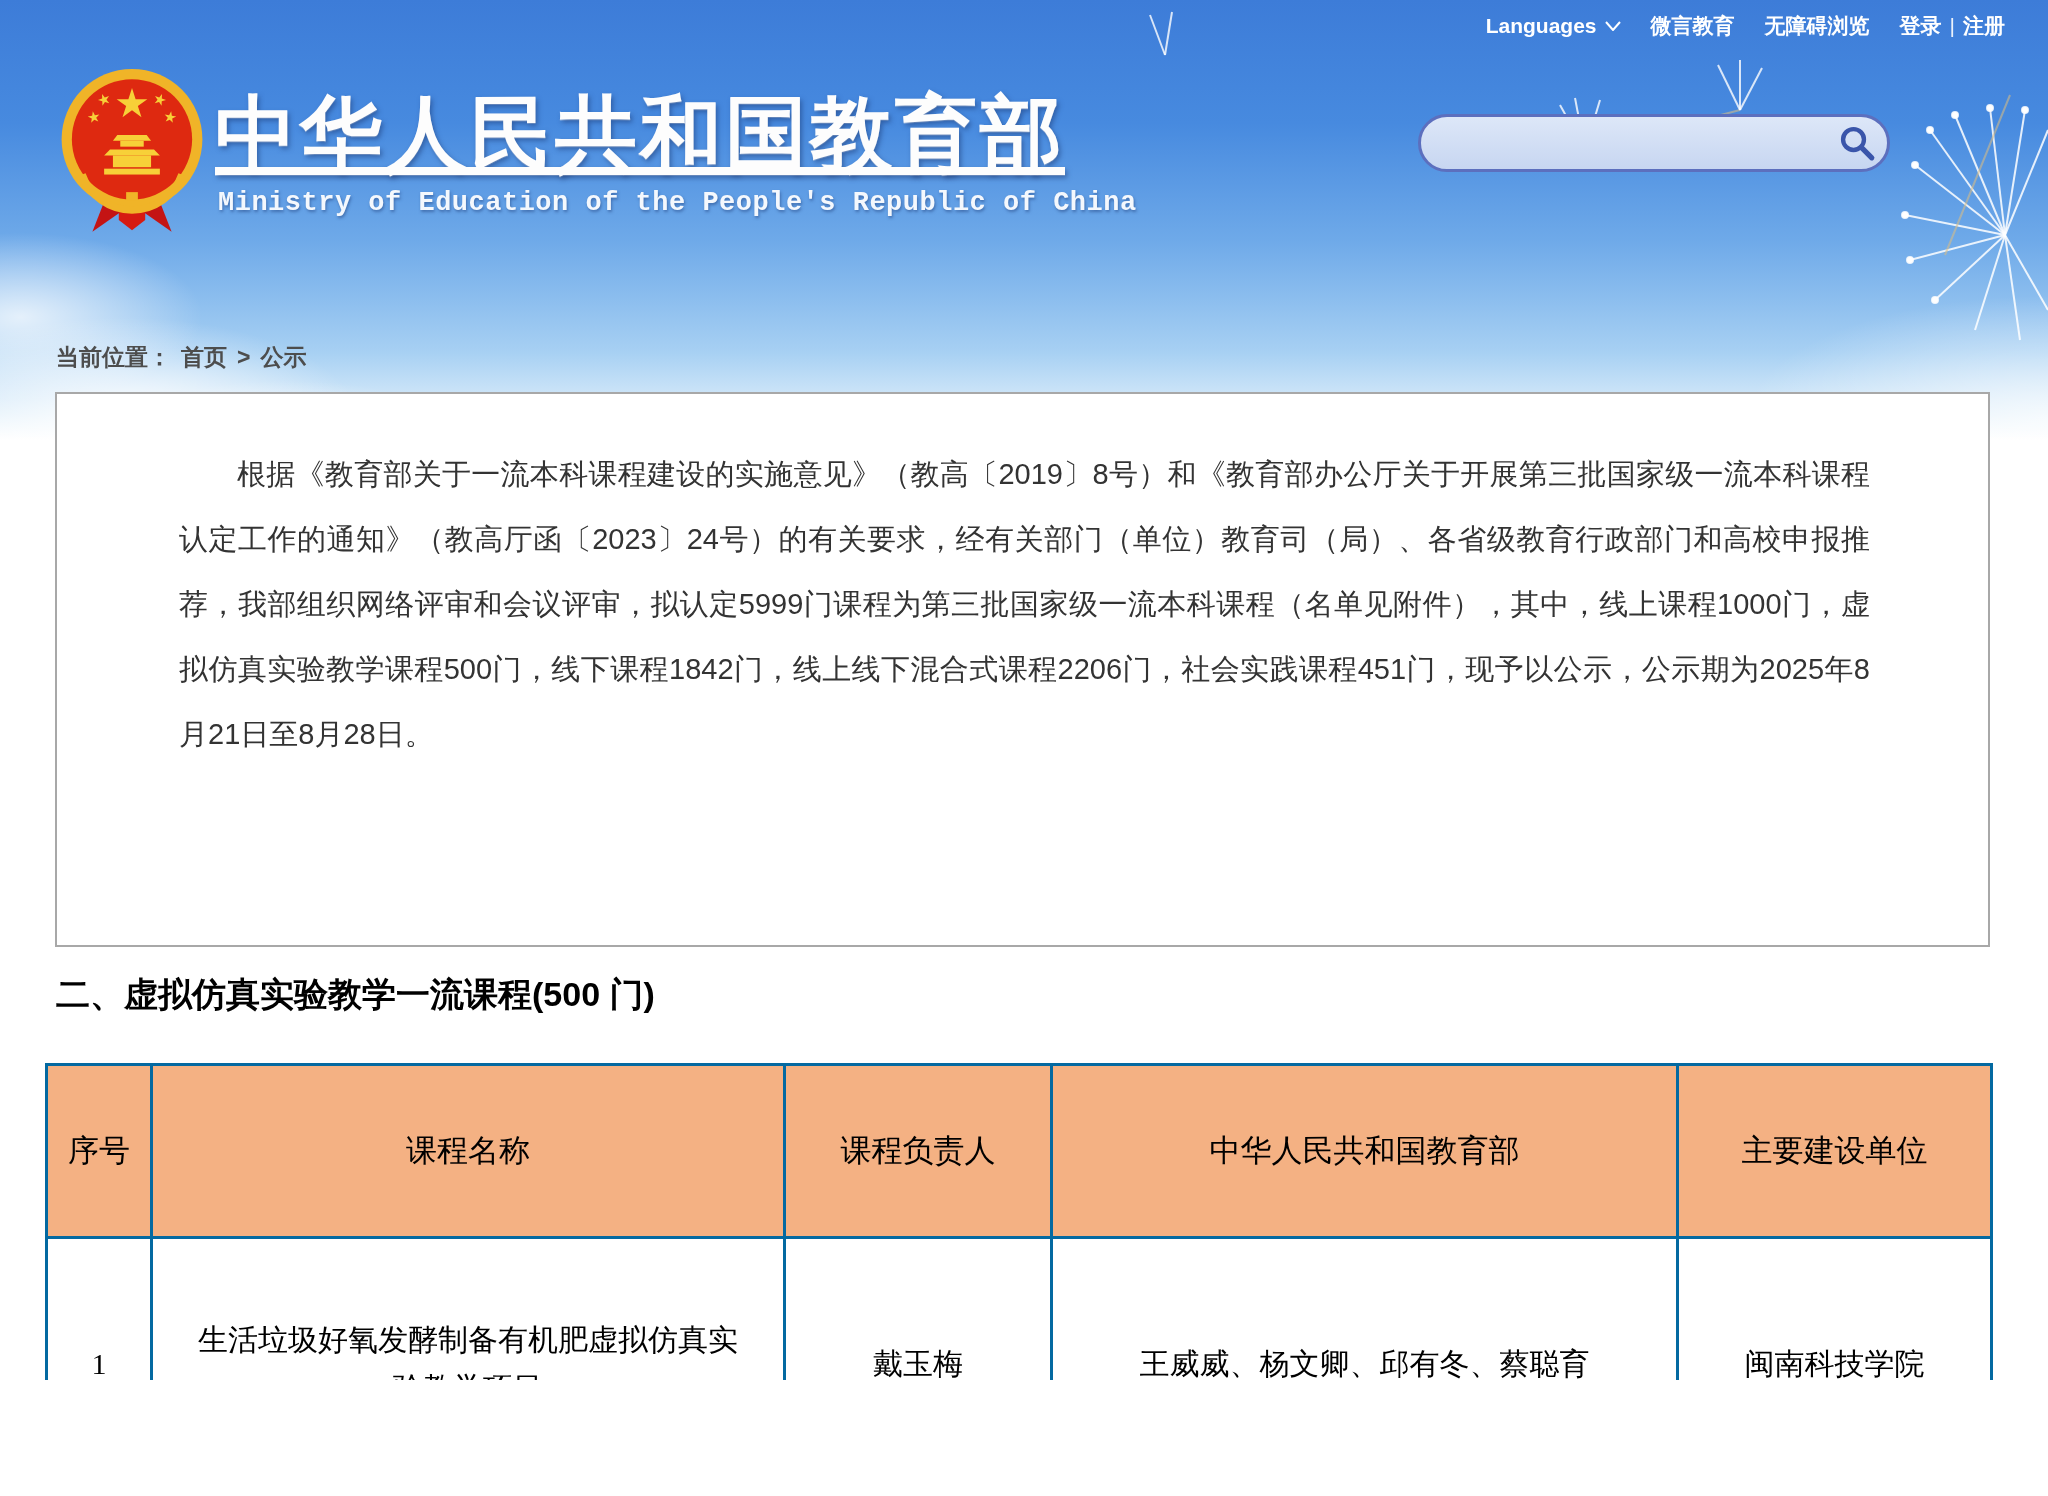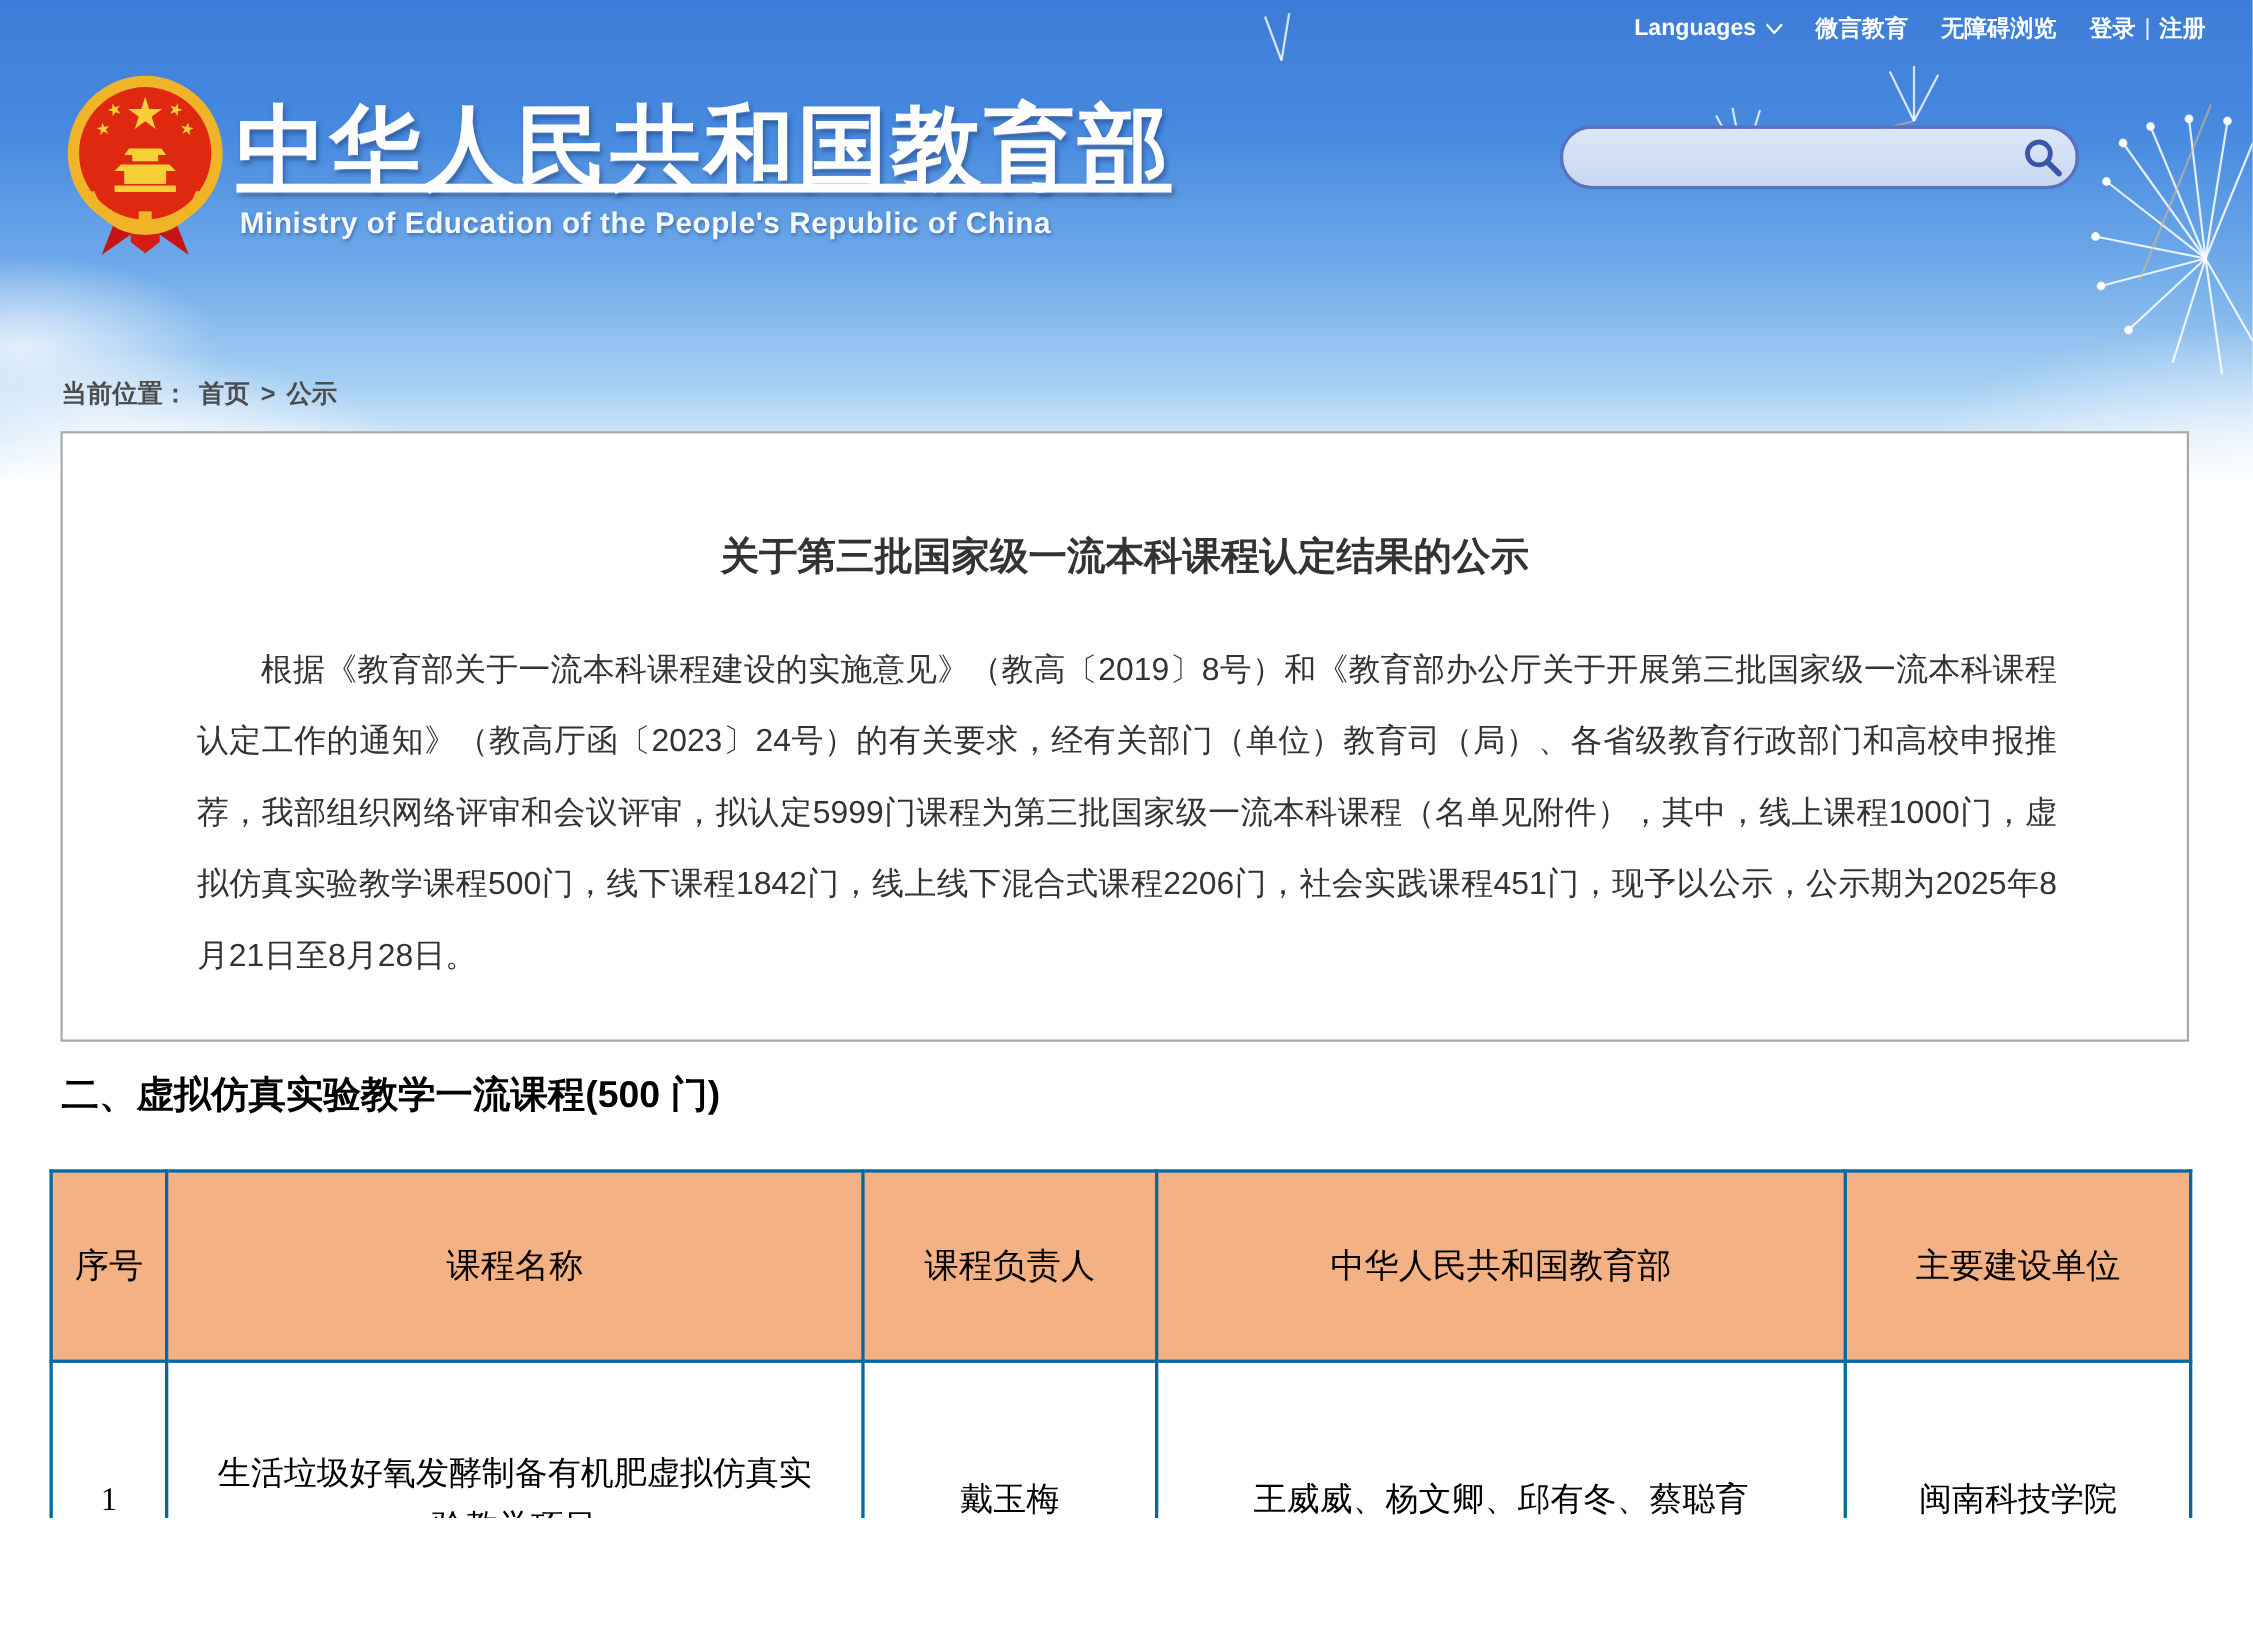--- a/index.html
+++ b/index.html
@@ -27,21 +27,21 @@
   .topnav .sep{font-weight:normal;opacity:.9;}
   .chev{width:16px;height:10px;display:inline-block;}
   
   .emblem{position:absolute;left:58px;top:66px;width:148px;height:176px;}
   .site-title-zh{
     position:absolute;left:215px;top:80px;font-size:82px;font-weight:800;letter-spacing:3px;
     color:#fdfdfd;text-shadow:2px 3px 5px rgba(30,60,120,.55), 0 1px 0 rgba(255,255,255,.45);text-decoration:underline;
   }
   .site-title-en{
     position:absolute;left:218px;top:188px;font-size:27px;font-weight:bold;
-    color:#f4f8fd;text-shadow:1px 2px 3px rgba(30,60,120,.5);letter-spacing:.5px;
+    color:#f4f8fd;text-shadow:1px 2px 3px rgba(30,60,120,.5);letter-spacing:.5px;font-family:Liberation Mono, monospace;
   }
   
   .search-box{
     position:absolute;left:1418px;top:114px;width:472px;height:58px;box-sizing:border-box;
     border:3px solid #5c6fbe;border-radius:30px;
     background:linear-gradient(180deg,#dde7f8 0%,#c7d6f1 100%);
     display:flex;align-items:center;
   }
   .search-input{
     flex:1;height:100%;border:none;outline:none;background:transparent;
@@ -191,21 +191,20 @@
   </div>
 
   <div class="breadcrumb">
     <span>当前位置：</span>
     <a>首页</a>
     <span>&gt;</span>
     <a>公示</a>
   </div>
 
   <div class="notice-box">
-    <div class="notice-title">关于第三批国家级一流本科课程认定结果的公示</div>
     <div class="notice-body">根据《教育部关于一流本科课程建设的实施意见》（教高〔2019〕8号）和《教育部办公厅关于开展第三批国家级一流本科课程认定工作的通知》（教高厅函〔2023〕24号）的有关要求，经有关部门（单位）教育司（局）、各省级教育行政部门和高校申报推荐，我部组织网络评审和会议评审，拟认定5999门课程为第三批国家级一流本科课程（名单见附件），其中，线上课程1000门，虚拟仿真实验教学课程500门，线下课程1842门，线上线下混合式课程2206门，社会实践课程451门，现予以公示，公示期为2025年8月21日至8月28日。</div>
   </div>
 
   <div class="section-heading">二、虚拟仿真实验教学一流课程(500 门)</div>
 
   <table class="course-table">
     <colgroup>
       <col style="width:105px">
         <col style="width:633px">
         <col style="width:267px">

